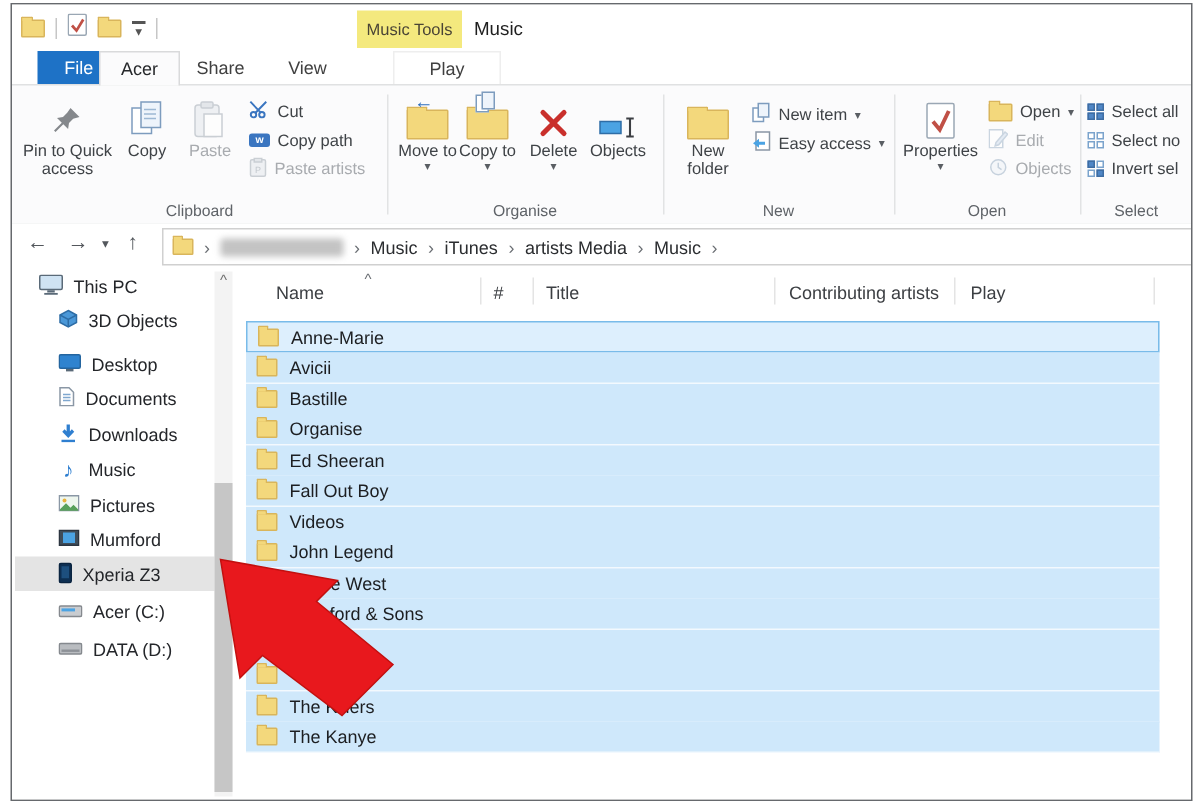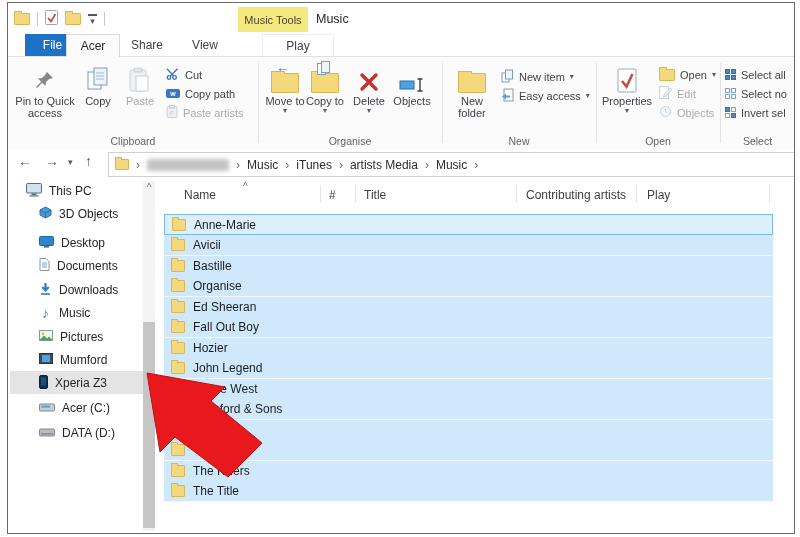--- a/index.html
+++ b/index.html
@@ -464,21 +464,21 @@
     <div class="row" style="top:118px;">
         <span class="fold f-row"></span>
         <span>Ed Sheeran</span>
       </div>
     <div class="row" style="top:138px;">
         <span class="fold f-row"></span>
         <span>Fall Out Boy</span>
       </div>
     <div class="row" style="top:159px;">
         <span class="fold f-row"></span>
-        <span>Hozier</span>
+        <span>Videos</span>
       </div>
     <div class="row" style="top:179px;">
         <span class="fold f-row"></span>
         <span>John Legend</span>
       </div>
     <div class="row" style="top:200px;">
         <span class="fold f-row"></span>
         <span>Kanye West</span>
       </div>
     <div class="row" style="top:220px;">
@@ -492,20 +492,20 @@
     <div class="row" style="top:261px;">
         <span class="fold f-row"></span>
         <span></span>
       </div>
     <div class="row" style="top:282px;">
         <span class="fold f-row"></span>
         <span>The Killers</span>
       </div>
     <div class="row" style="top:302px;">
         <span class="fold f-row"></span>
-        <span>The Title</span>
+        <span>The Kanye</span>
       </div>
   </div>
 </div>
 
 <svg class="overlay" viewBox="0 0 800 537">
   <polygon points="147,373 225,387 211,401 262,443 228,477 175,437 160,452" fill="#e8181d" stroke="#c2100f" stroke-width="1"></polygon>
 </svg>
 
 </body></html>

